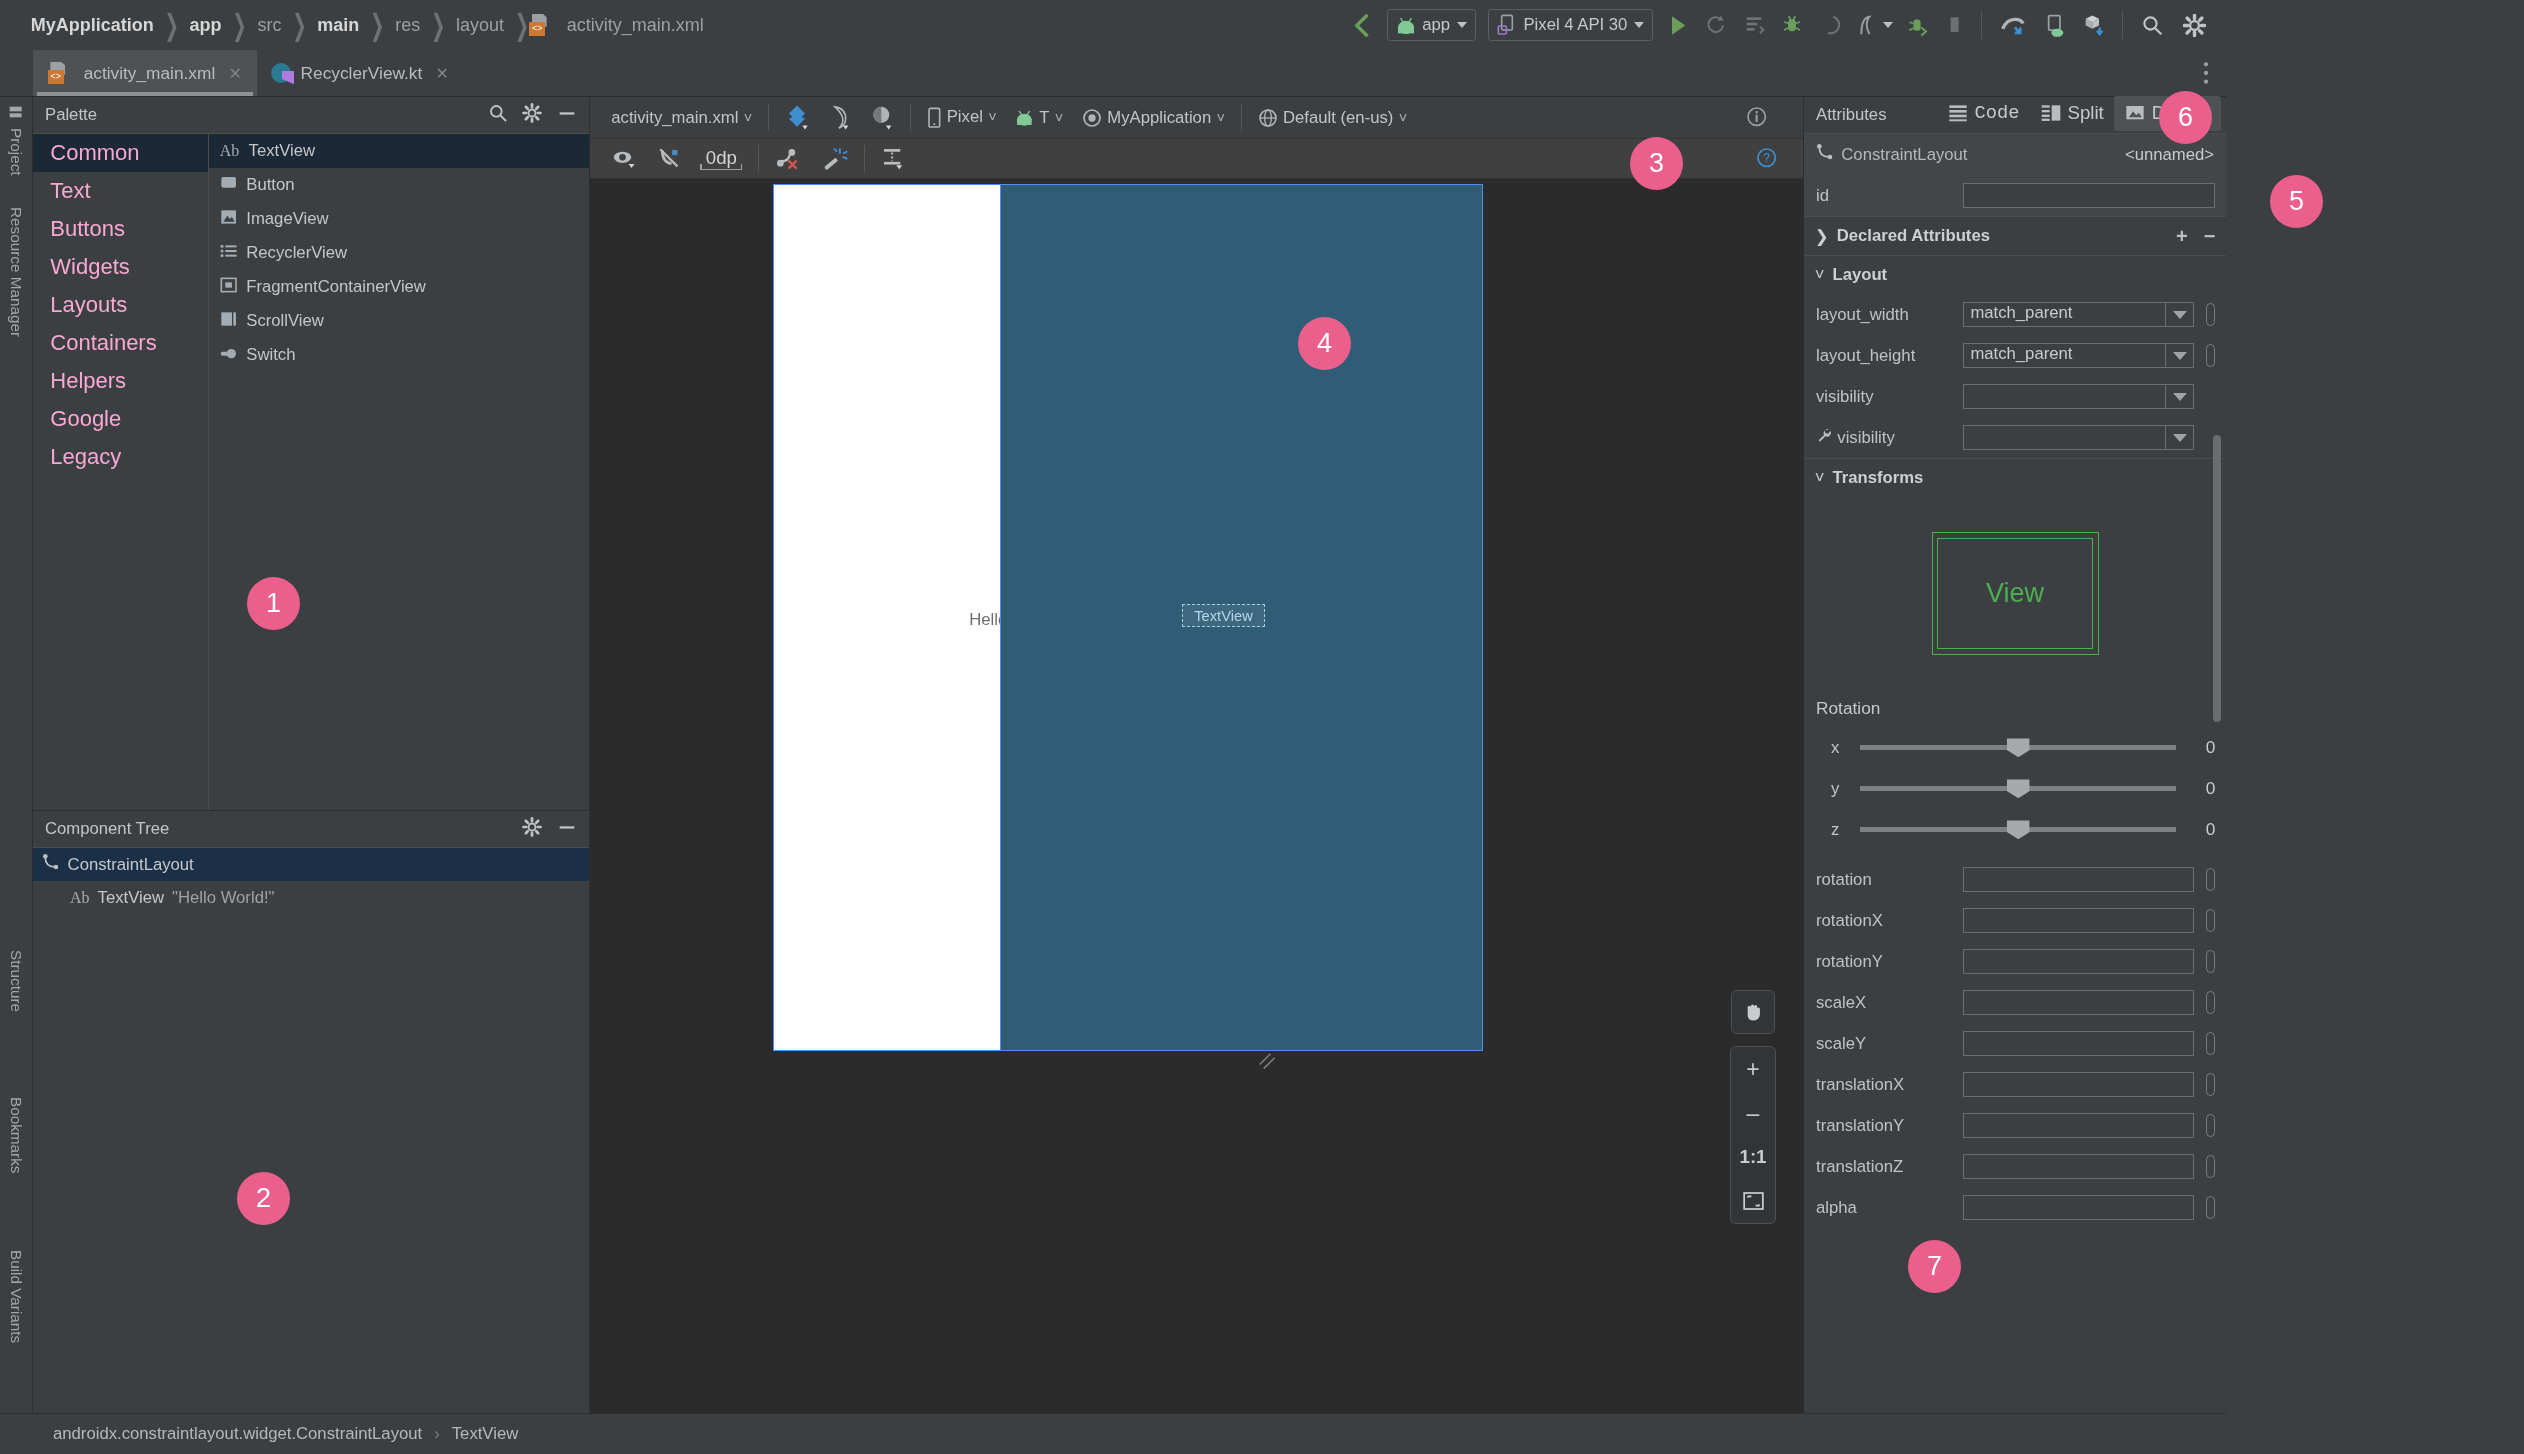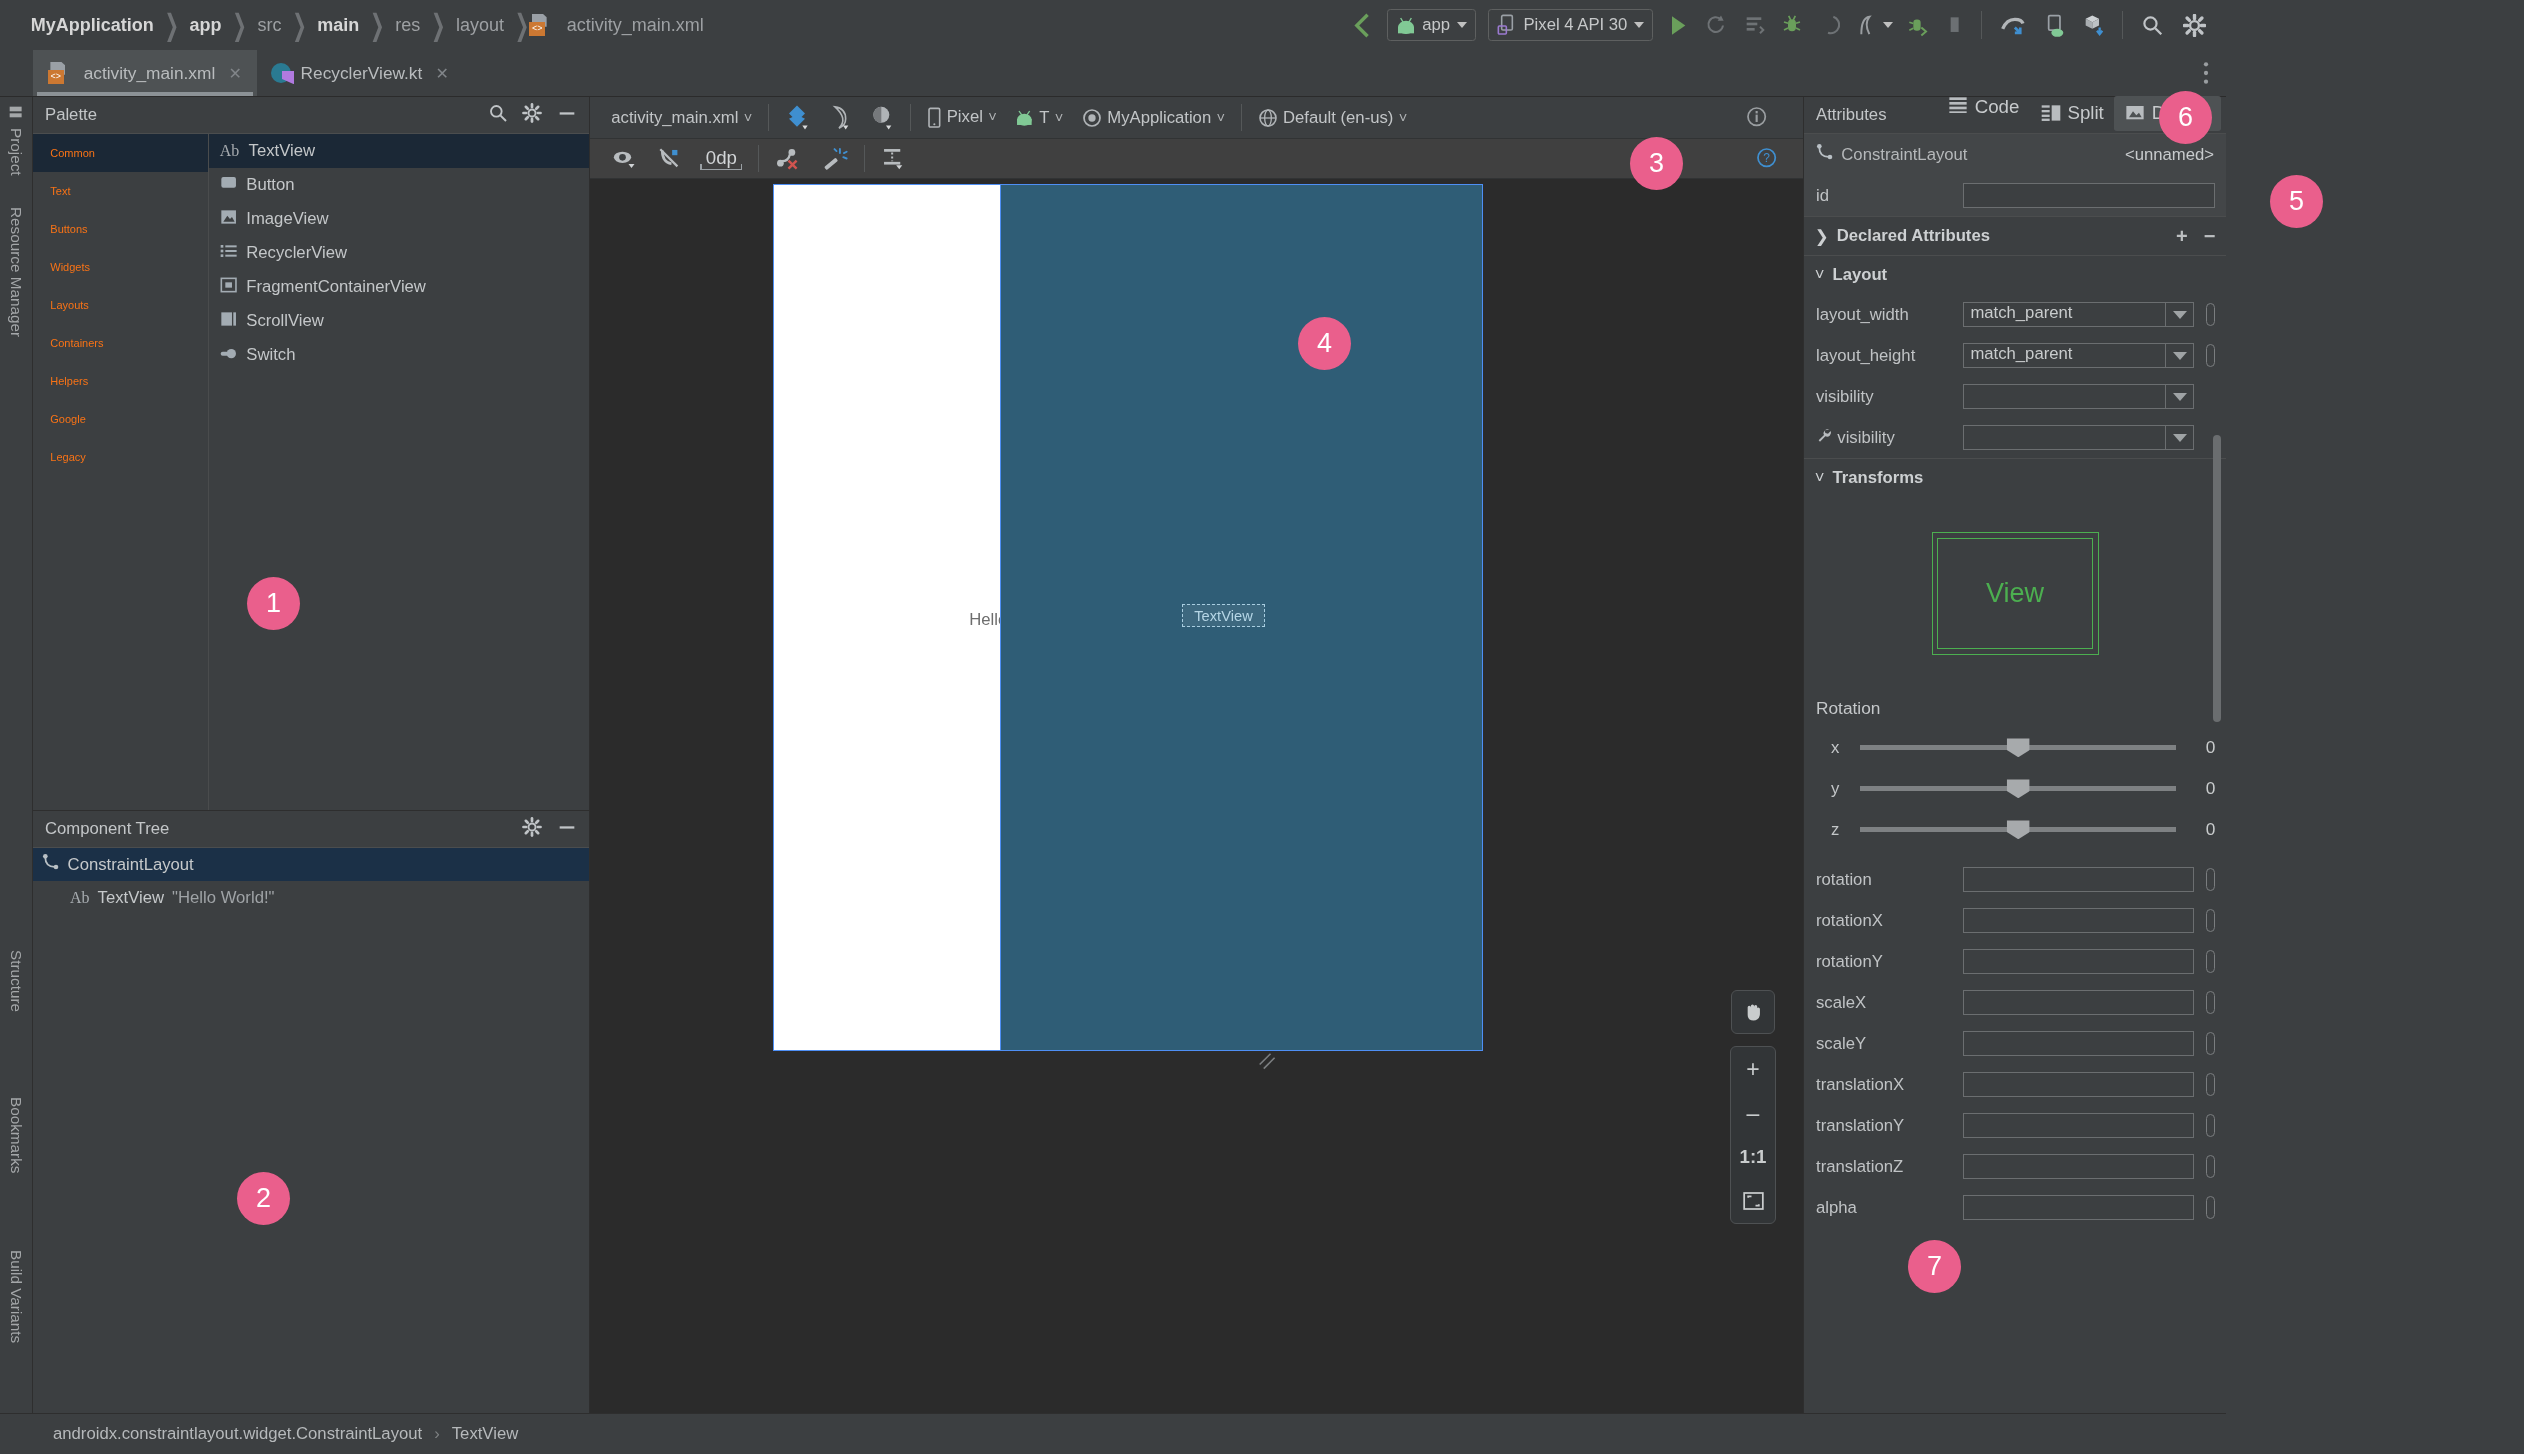--- a/index.html
+++ b/index.html
@@ -56,21 +56,21 @@
     display: flex; align-items: center; gap: 6.7px; transform: translateX(-50%);
   }
 
   
   .leftpanel { width: 557px; flex: 0 0 557px; display: flex; flex-direction: column; background: #3c3f41; border-right: 0.7px solid #2e2e2e; }
   .panel-head { height: 37px; display: flex; align-items: center; padding: 0 12px; font-size: 16.7px; color: #c3c6c8; background: #3c3f41; border-bottom: 0.7px solid #4b4d4e; }
   .panel-head .acts { margin-left: auto; display: flex; align-items: center; gap: 14.7px; }
 
   .palette-body { display: flex; flex: 1 1 auto; min-height: 0; background: #3c3f41; }
   .cat-list { width: 175px; flex: 0 0 175px; padding-top: 0; background: #3c3f41; }
-  .cat { height: 38px; display: flex; align-items: center; padding-left: 17.3px; font-size: 11px; color: #f97316; }
+  .cat { height: 38px; display: flex; align-items: center; padding-left: 17.3px; font-size: 22px; color: #f9a8d4; }
   .cat.sel { background: #1b2836; }
   .item-list { flex: 1 1 auto; background: #3c3f41; border-left: 0.7px solid #4a4c4d; }
   .pitem { height: 34px; display: flex; align-items: center; gap: 9.3px; padding-left: 10.7px; font-size: 16.7px; color: #c4c7c9; }
   .pitem.sel { background: #1b2836; }
   .ab { color: #a7acb0; font-size: 16px; font-family: "Liberation Serif", serif; }
 
   
   .tree-wrap { height: 603px; flex: 0 0 603px; display: flex; flex-direction: column; border-top: 0.7px solid #2e2e2e; }
   .tree-body { flex: 1 1 auto; background: #3c3f41; }
   .trow { height: 33px; display: flex; align-items: center; gap: 8px; font-size: 16.7px; color: #c6c9cb; padding-left: 9.3px; }
@@ -323,21 +323,21 @@
     <div class="tabs-more">
       <svg width="8" height="28" viewBox="0 0 12 42">
           <circle cx="6" cy="8" r="3.2" fill="#9a9ea1"></circle>
           <circle cx="6" cy="21" r="3.2" fill="#9a9ea1"></circle>
           <circle cx="6" cy="34" r="3.2" fill="#9a9ea1"></circle>
         </svg>
     </div>
   </div>
 
   <div style="position:absolute; right:5.3px; top:93px; height:40px; display:flex; align-items:center; z-index:60;">
-    <span style="display:flex;align-items:flex-start;gap:6.7px;padding:0 10.7px;height:35px;">
+    <span style="display:flex;align-items:center;gap:6.7px;padding:0 10.7px;height:35px;font-family:Liberation Mono, monospace;">
       <svg width="20" height="17.3" viewBox="0 0 30 26">
           <rect x="2" y="2" width="26" height="4" fill="#b8bcbf"></rect>
           <rect x="2" y="9" width="26" height="4" fill="#b8bcbf"></rect>
           <rect x="2" y="16" width="26" height="4" fill="#b8bcbf"></rect>
           <rect x="2" y="23" width="26" height="3" fill="#b8bcbf"></rect>
         </svg>
       <span style="font-size:18.7px;color:#c7cacc;">Code</span>
     </span>
     <span style="display:flex;align-items:center;gap:6.7px;padding:0 10.7px;height:35px;">
       <svg width="20" height="17.3" viewBox="0 0 30 26">

